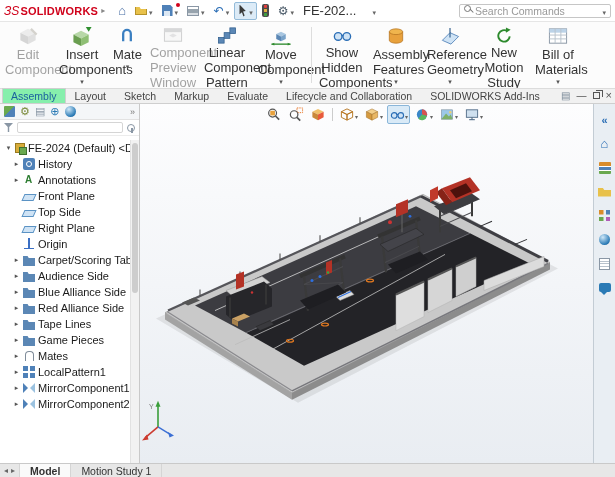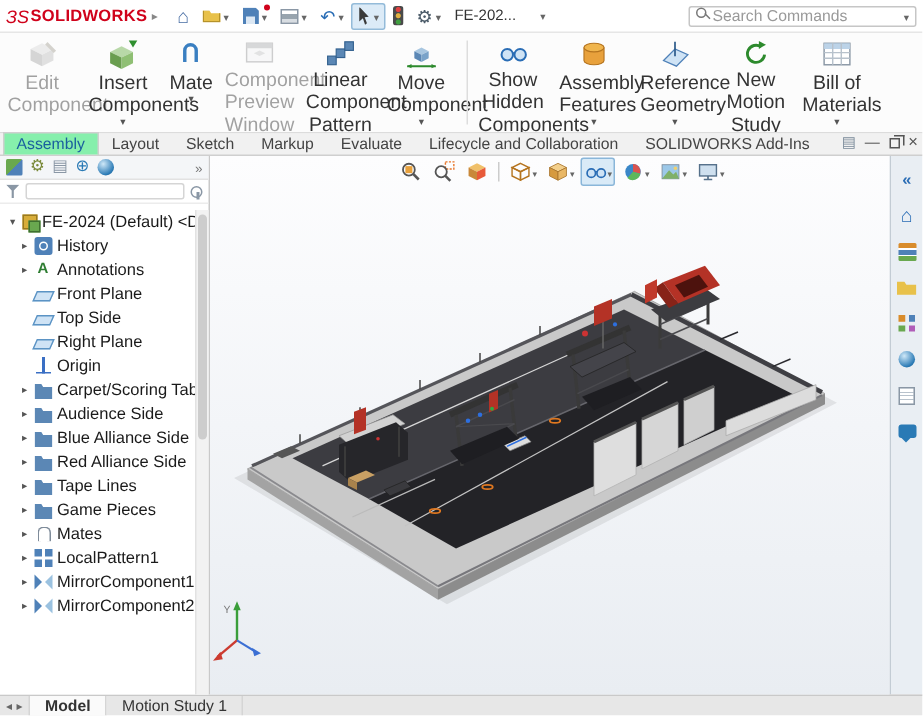--- a/index.html
+++ b/index.html
@@ -19,21 +19,21 @@
 .glyph{font-size:12px;color:#4a5a68;line-height:1}
 .i-home{font-size:13px;color:#4a6fa5}
 .i-folderop{width:12px;height:9px;background:#e8c14a;border:1px solid #b5922a;clip-path:polygon(0 12%,38% 12%,48% 32%,100% 32%,100% 100%,0 100%)}
 .i-save{width:11px;height:11px;background:#4f81b8;clip-path:polygon(0 0,80% 0,100% 20%,100% 100%,0 100%);position:relative}
 .i-save::after{content:"";position:absolute;left:2.5px;bottom:0;width:6px;height:5px;background:#dce8f4}
 .savewrap::before{content:"";position:absolute;top:0;right:1px;width:4px;height:4px;border-radius:50%;background:#d0021b;z-index:2}
 .i-print{width:12px;height:10px;background:linear-gradient(#fff 0 28%,#98a4ae 28% 72%,#d8dde2 72% 100%);border:1px solid #8a97a5}
 .i-undo{font-size:12px;color:#2a6db5;line-height:1}
 .i-cursor{width:9px;height:12px;background:#3a3a3a;clip-path:polygon(15% 0,85% 55%,55% 58%,72% 92%,58% 100%,42% 64%,15% 82%)}
 .i-traffic{width:7px;height:13px;border-radius:2px;background-color:#4a4a4a;background-image:radial-gradient(circle at 50% 18%,#e04040 0 1.4px,transparent 2px),radial-gradient(circle at 50% 50%,#e0b040 0 1.4px,transparent 2px),radial-gradient(circle at 50% 82%,#40a040 0 1.4px,transparent 2px)}
-.doc-title{display:inline-flex;align-items:flex-start;gap:16px;margin-left:4px;font-size:10px;color:#333}
+.doc-title{display:inline-flex;align-items:flex-start;gap:16px;margin-left:4px;font-size:13px;color:#333}
 .searchbox{margin-left:auto;width:152px;height:14px;border:1px solid #c6c6c6;border-radius:2px;background:#fff;display:flex;align-items:flex-start;gap:4px;padding:0 4px}
 .i-mag{width:7px;height:7px;border:1.4px solid #777;border-radius:50%;position:relative;flex:none}
 .i-mag::after{content:"";position:absolute;width:4.5px;height:1.4px;background:#777;right:-3.8px;bottom:-1px;transform:rotate(45deg)}
 .search-ph{color:#999;font-size:10.5px;flex:1;white-space:nowrap;overflow:hidden}
 
 
 .ribbon{height:67px;display:flex;align-items:stretch;padding:1px 1px;background:#fcfcfc;border-bottom:1px solid #dcdcdc;overflow:hidden;flex:none}
 .rbtn{flex:none;display:flex;flex-direction:column;align-items:center;padding:1px 3px 0;border:1px solid transparent;border-radius:2px}
 .rbtn.disabled{opacity:.45;filter:grayscale(.9)}
 .ric{height:23px;display:flex;align-items:center;justify-content:center}

